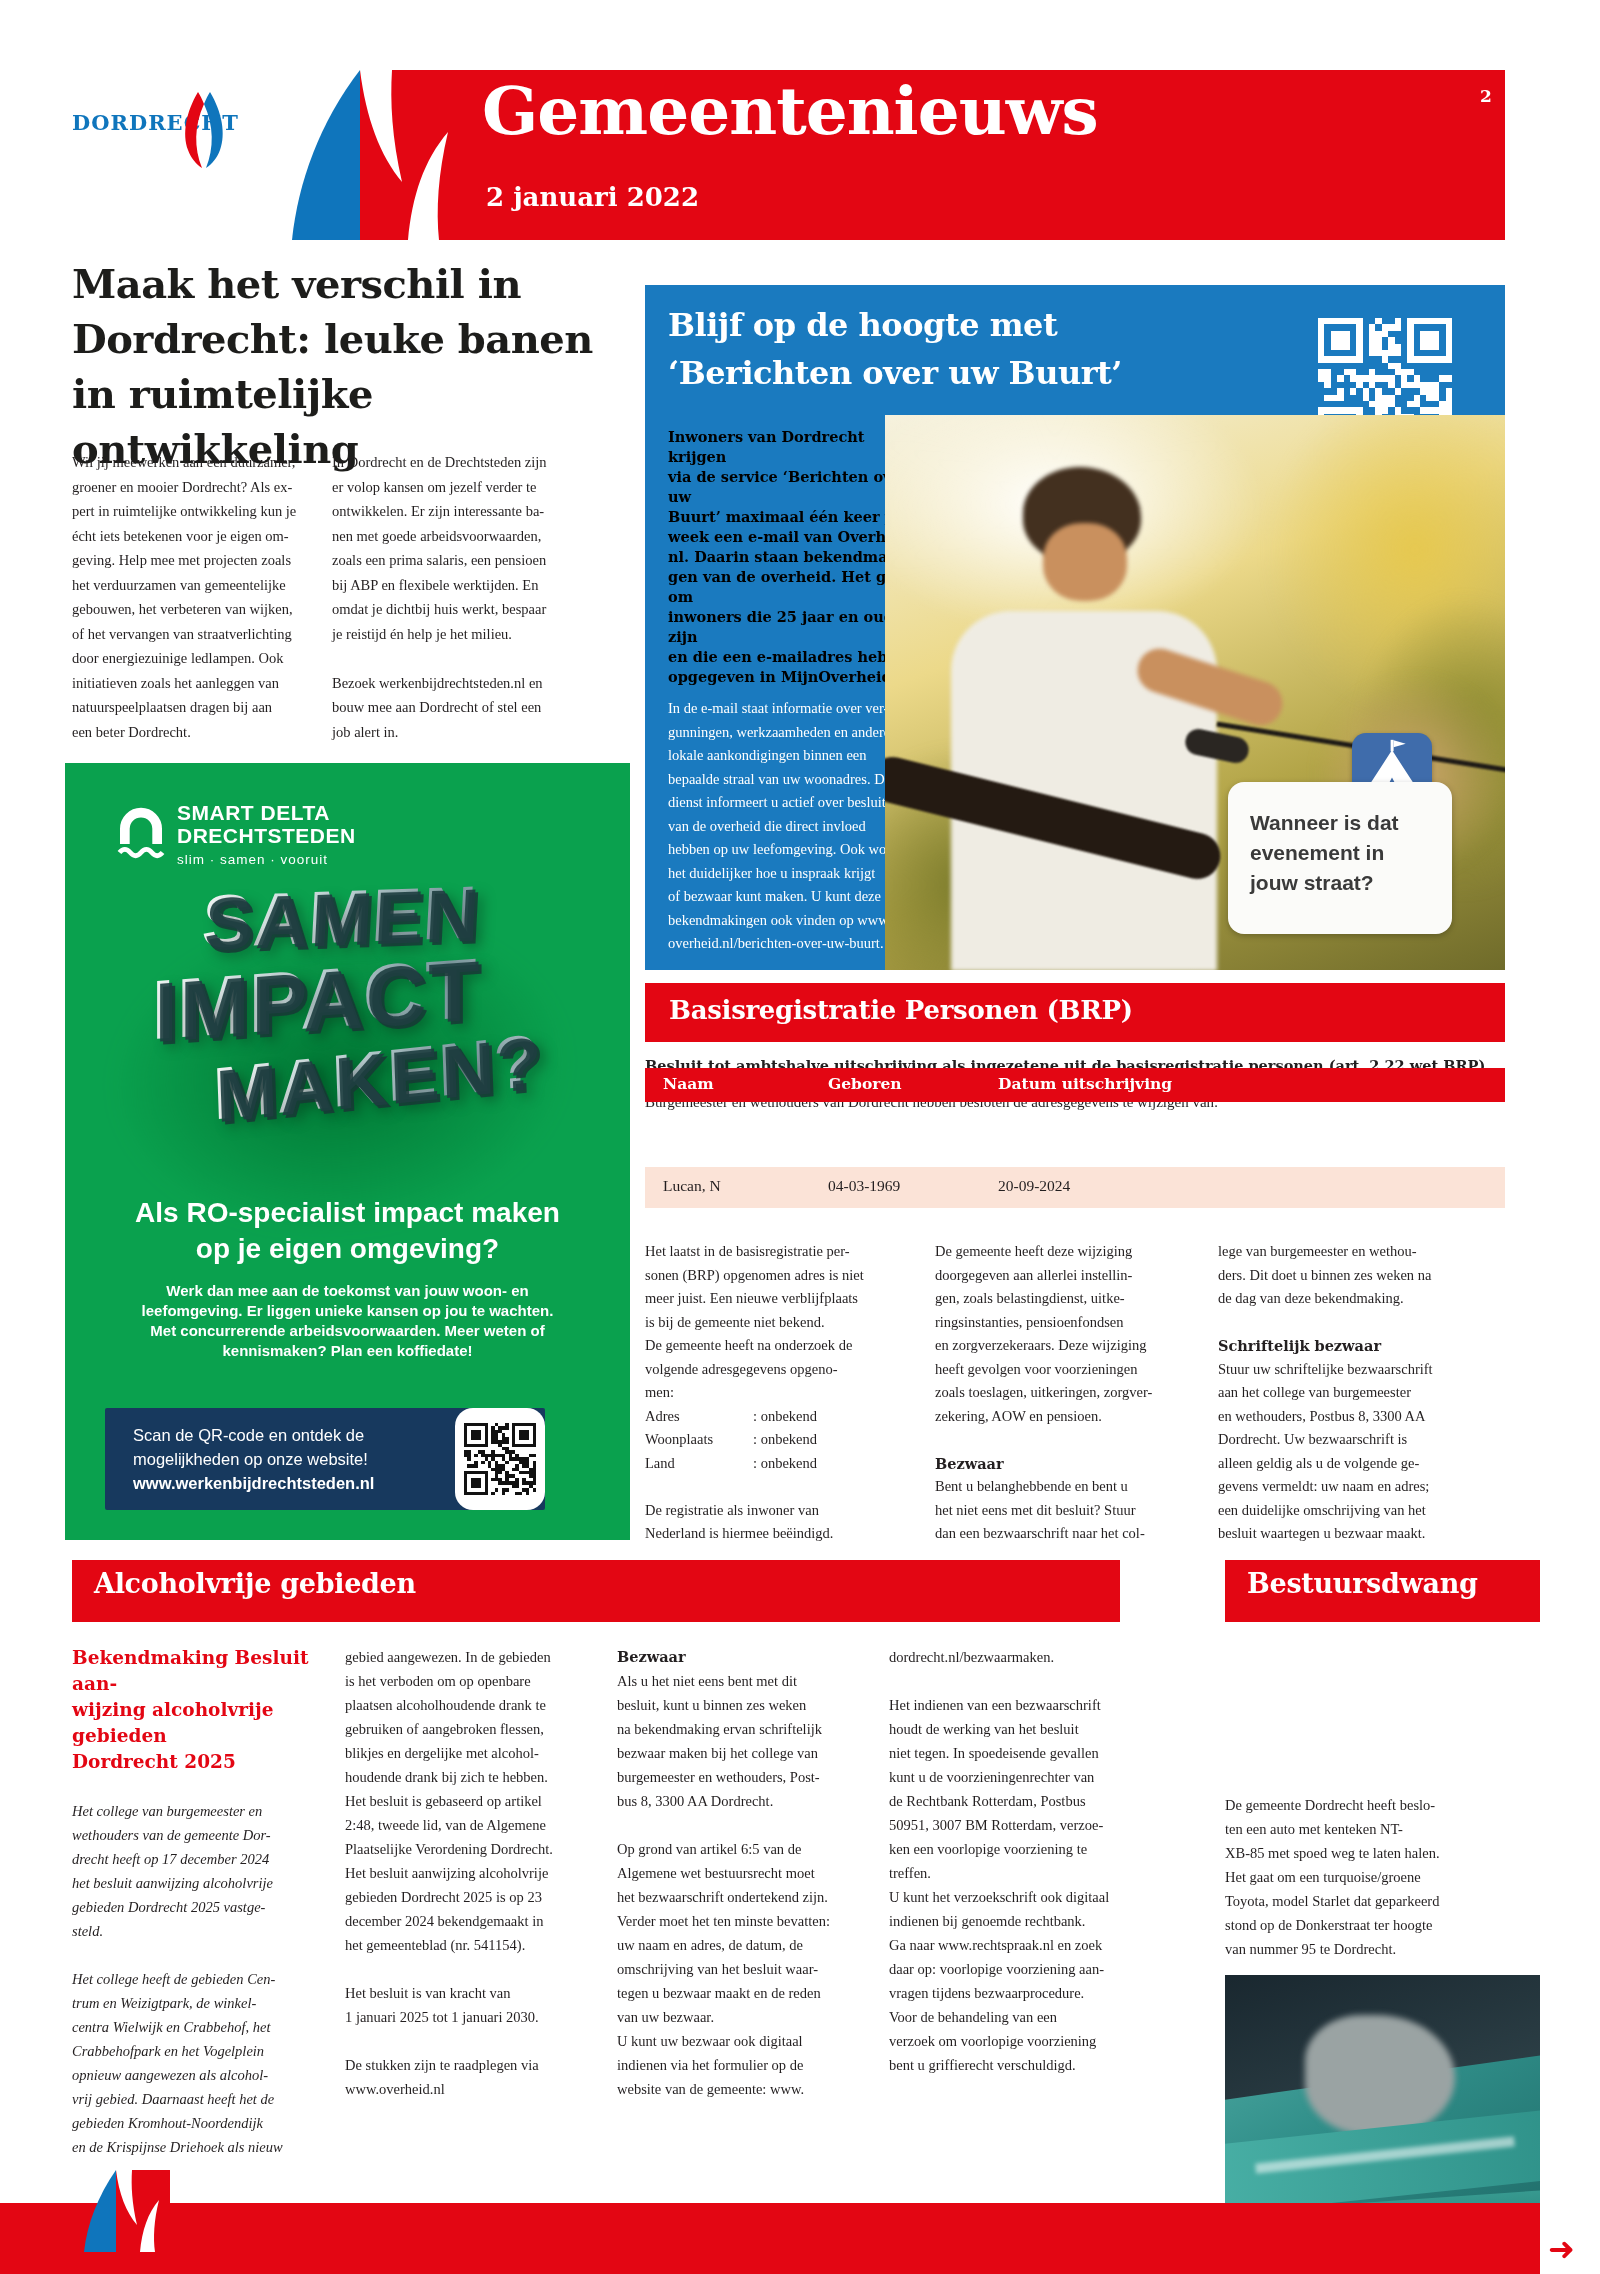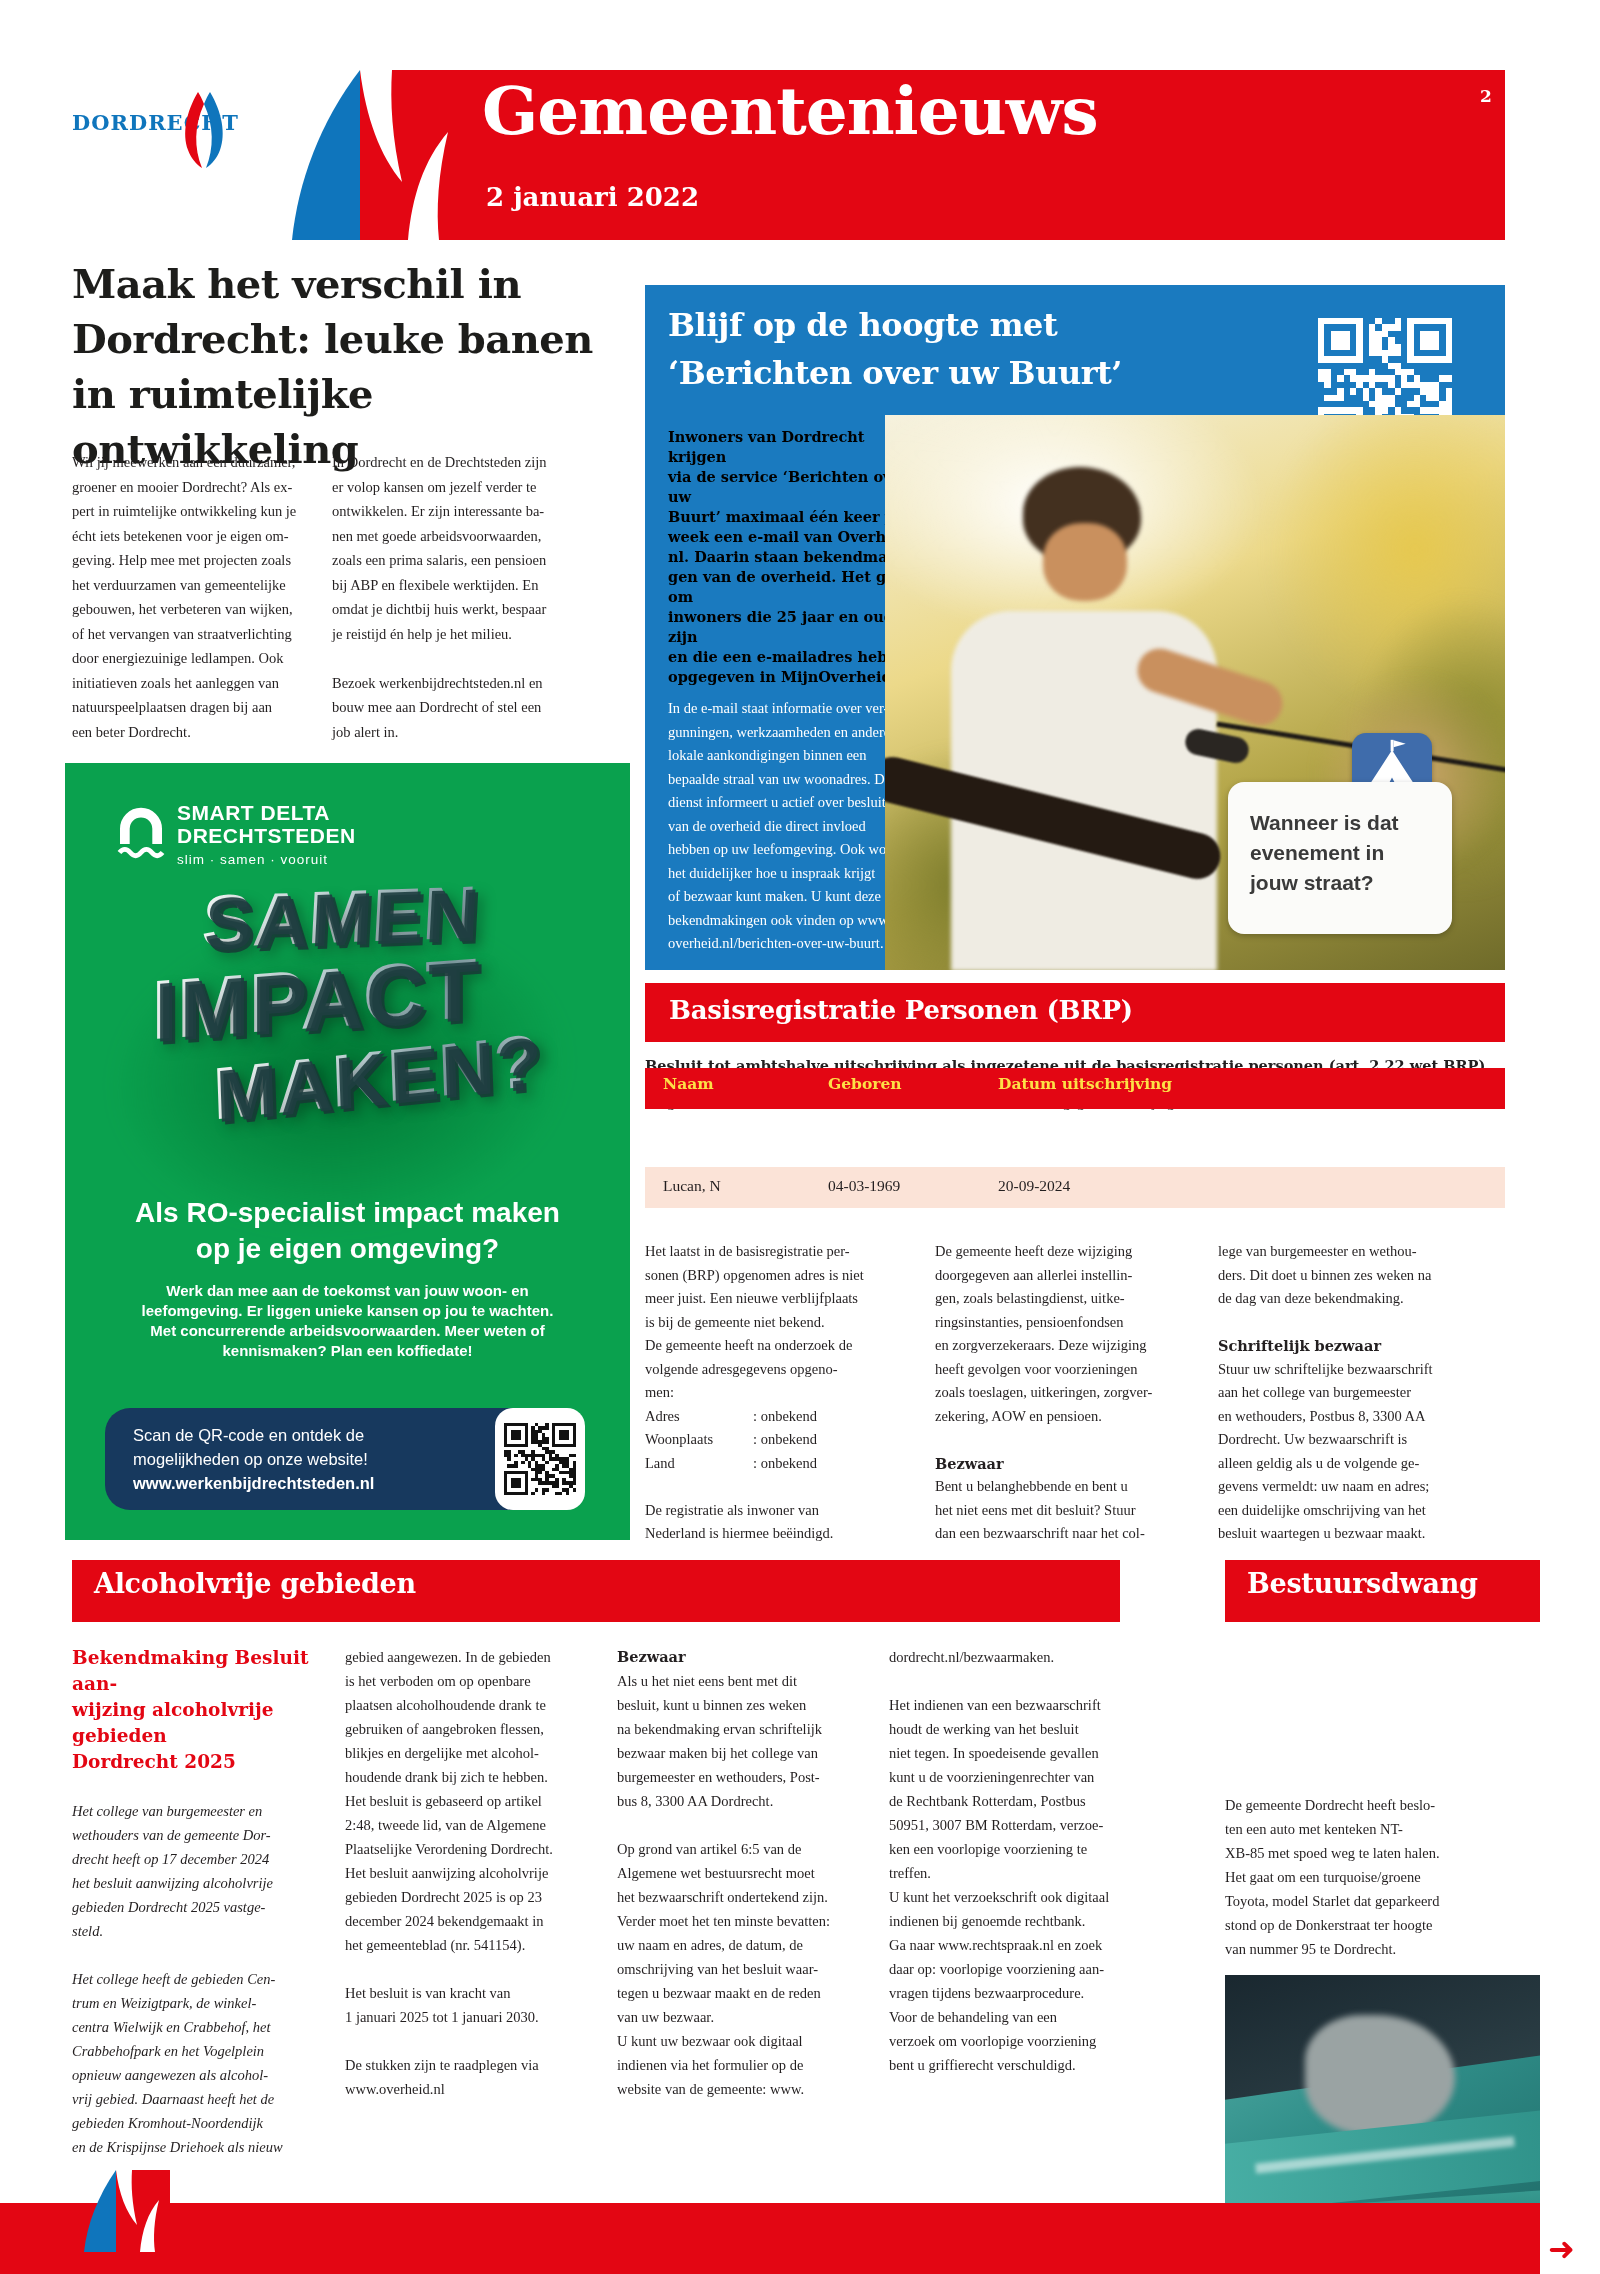--- a/index.html
+++ b/index.html
@@ -40,21 +40,21 @@
       background:linear-gradient(100deg,#f4f8f6 0%,#bdd0d3 38%,#7e9ba1 68%,#d3e2e4 100%);
       -webkit-background-clip:text;background-clip:text;color:transparent;
       text-shadow:3px 3px 0 rgba(30,62,64,.9),6px 6px 0 rgba(25,52,54,.8),10px 9px 14px rgba(0,0,0,.35);}
   #impact .i1{font-size:74px;margin-left:72px;transform:skewX(-5deg) rotate(2deg);}
   #impact .i2{font-size:84px;margin-left:16px;margin-top:-12px;transform:skewX(-4deg);}
   #impact .i3{font-size:74px;margin-left:72px;margin-top:-10px;transform:skewX(-4deg) rotate(-2deg);}
   #ad-head{position:absolute;left:0;top:432px;width:100%;text-align:center;color:#fff;
       font-family:"Liberation Sans",sans-serif;font-weight:bold;font-size:28px;line-height:36px;}
   #ad-body{position:absolute;left:25px;top:518px;width:515px;text-align:center;color:#fff;
       font-family:"Liberation Sans",sans-serif;font-weight:bold;font-size:15px;line-height:20px;}
-  #cta{position:absolute;left:40px;top:645px;width:480px;height:102px;background:var(--navy);border-radius:25px;}
+  #cta{position:absolute;left:40px;top:645px;width:440px;height:102px;background:var(--navy);border-radius:2px;}
   #cta .txt{position:absolute;left:28px;top:15px;color:#fff;font-family:"Liberation Sans",sans-serif;
       font-size:16.5px;line-height:24px;}
   #cta .txt .bold{font-weight:bold;}
   #cta .qrpanel{position:absolute;right:0;top:0;width:90px;height:102px;background:#fff;border-radius:18px;}
   #cta .qrpanel .qr{position:absolute;left:9px;top:15px;width:72px;height:72px;}
   
   #buurt{left:645px;top:285px;width:860px;height:685px;background:var(--blue);}
   #buurt-title{position:absolute;left:23px;top:16px;color:#fff;font-size:32px;line-height:48px;letter-spacing:-0.5px;}
   #buurt-qrpatch{position:absolute;left:647px;top:0;width:213px;height:207px;background:var(--blue);}
   #buurt-qrpatch .qr{position:absolute;left:26px;top:33px;width:134px;height:134px;}
@@ -81,21 +81,21 @@
       box-shadow:0 2px 6px rgba(0,0,0,.25);}
   #bubble .bt{position:absolute;left:22px;top:26px;font-family:"Liberation Sans",sans-serif;font-weight:bold;
       font-size:21px;line-height:30px;color:#3a3a3a;white-space:pre-line;}
   #tent{position:absolute;left:467px;top:318px;width:80px;height:73px;background:#3f6cab;border-radius:14px;
       box-shadow:0 2px 5px rgba(0,0,0,.3);}
   
   #brp-bar{left:645px;top:983px;width:860px;height:59px;background:var(--red);}
   #brp-bar span{position:absolute;left:24px;top:12px;color:#fff;font-size:26px;letter-spacing:-0.3px;}
   #brp-sub{left:645px;top:1057px;width:870px;font-family:"DejaVu Serif",serif;font-weight:bold;font-size:14.5px;}
   #brp-intro{left:645px;top:1094px;width:870px;font-size:15px;}
-  #brp-thead{left:645px;top:1068px;width:860px;height:41px;background:var(--red);color:#fde047;}
+  #brp-thead{left:645px;top:1068px;width:860px;height:34px;background:var(--red);color:#ffffff;}
   #brp-thead .c, #brp-row .c{position:absolute;top:6px;font-size:15.5px;}
   #brp-thead .c{font-family:"DejaVu Serif",serif;font-weight:bold;}
   #brp-row{left:645px;top:1167px;width:860px;height:41px;background:var(--pink);}
   #brp-row .c{top:10px;}
   .tc1{left:18px;} .tc2{left:183px;} .tc3{left:353px;}
   .brpcol{top:1240px;font-size:14.5px;line-height:23.5px;}
   #brp-c1{left:645px;width:282px;} #brp-c2{left:935px;width:276px;} #brp-c3{left:1218px;width:287px;}
   .fieldrow{display:flex;}
   .fieldrow .fl{width:108px;}
   .bh{font-family:"DejaVu Serif",serif;font-weight:bold;}

